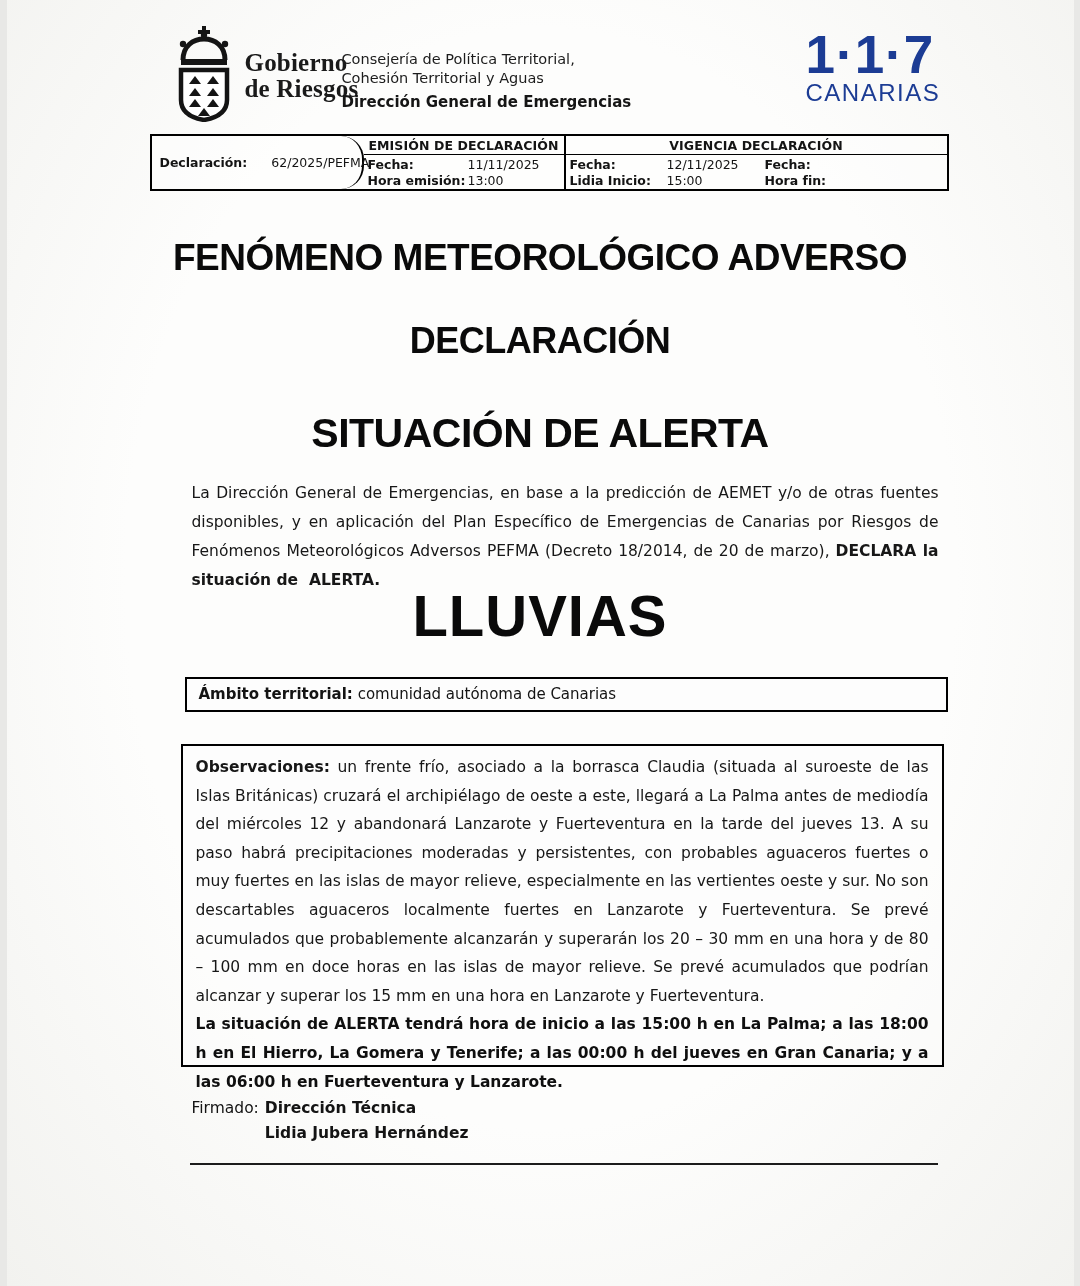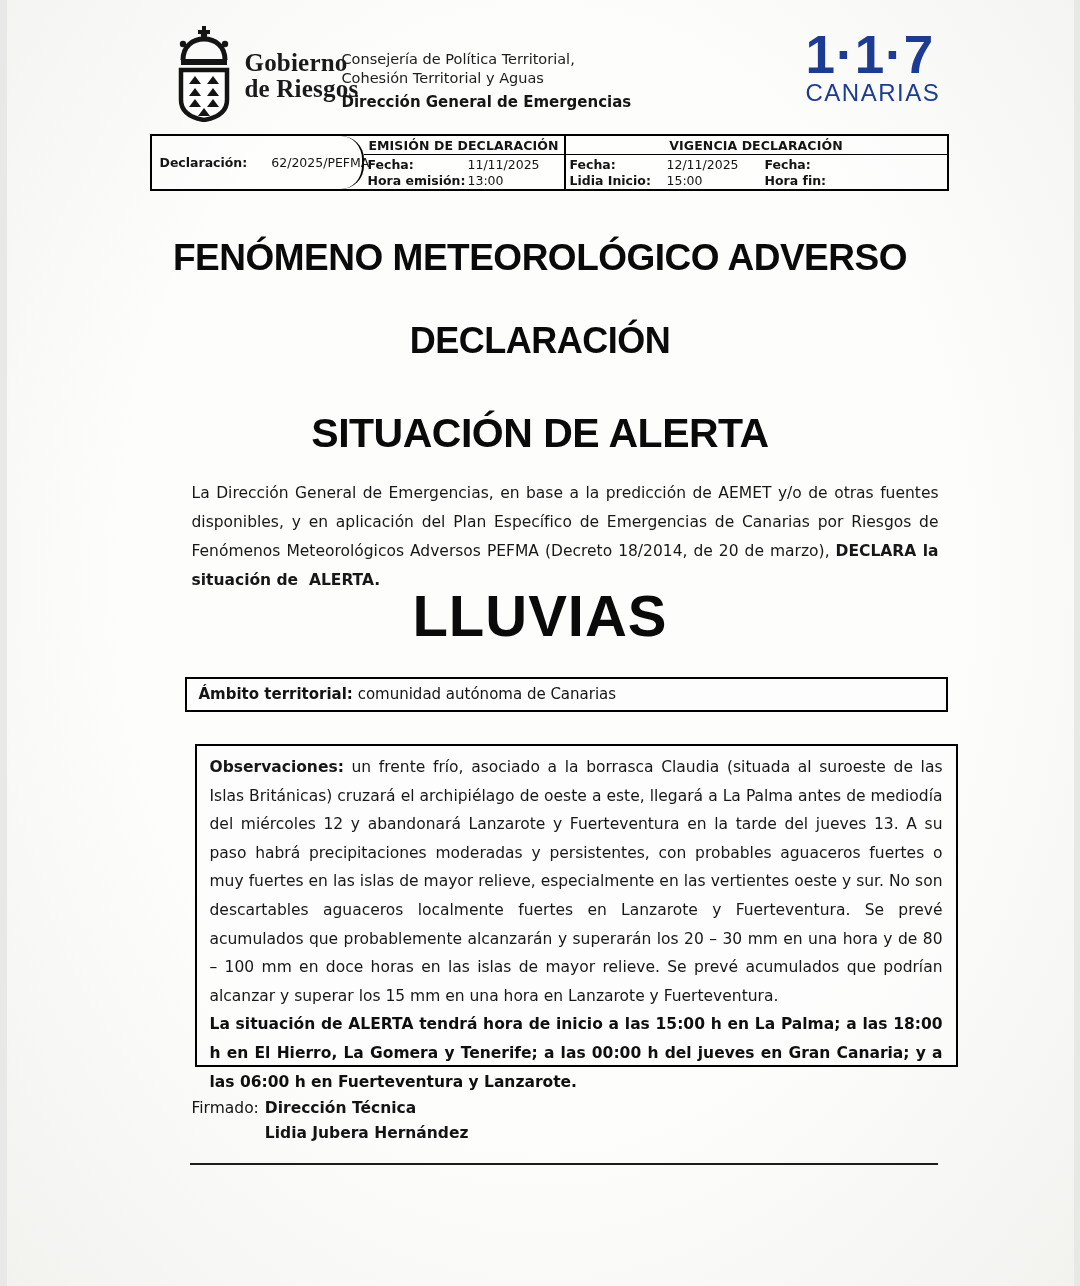--- a/index.html
+++ b/index.html
@@ -54,21 +54,21 @@
     font-size:15.5px; line-height:29px; text-align:justify; color:#171717;
   }
   .intro b, .prewrap { white-space:pre-wrap; }
 
   
   .scope-box {
     position:absolute; left:178px; top:677px; width:763px;
     border:2px solid #000; padding:6px 12px 7px; font-size:15px; background:rgba(255,255,255,0.3);
   }
   .obs-box {
-    position:absolute; left:188px; top:744px; width:763px; height:323px;
+    position:absolute; left:174px; top:744px; width:763px; height:323px;
     border:2px solid #000; padding:7px 13px 0; font-size:15.5px; line-height:28.6px;
     text-align:justify; color:#171717; background:rgba(255,255,255,0.3);
   }
   .obs-box .schedule { font-weight:bold; color:#0f0f0f; }
 
   
   .signature { position:absolute; left:185px; top:1096px; font-size:15.5px; line-height:25px; display:flex; }
   .signature .sig-lines { font-weight:bold; margin-left:6px; }
 
   

